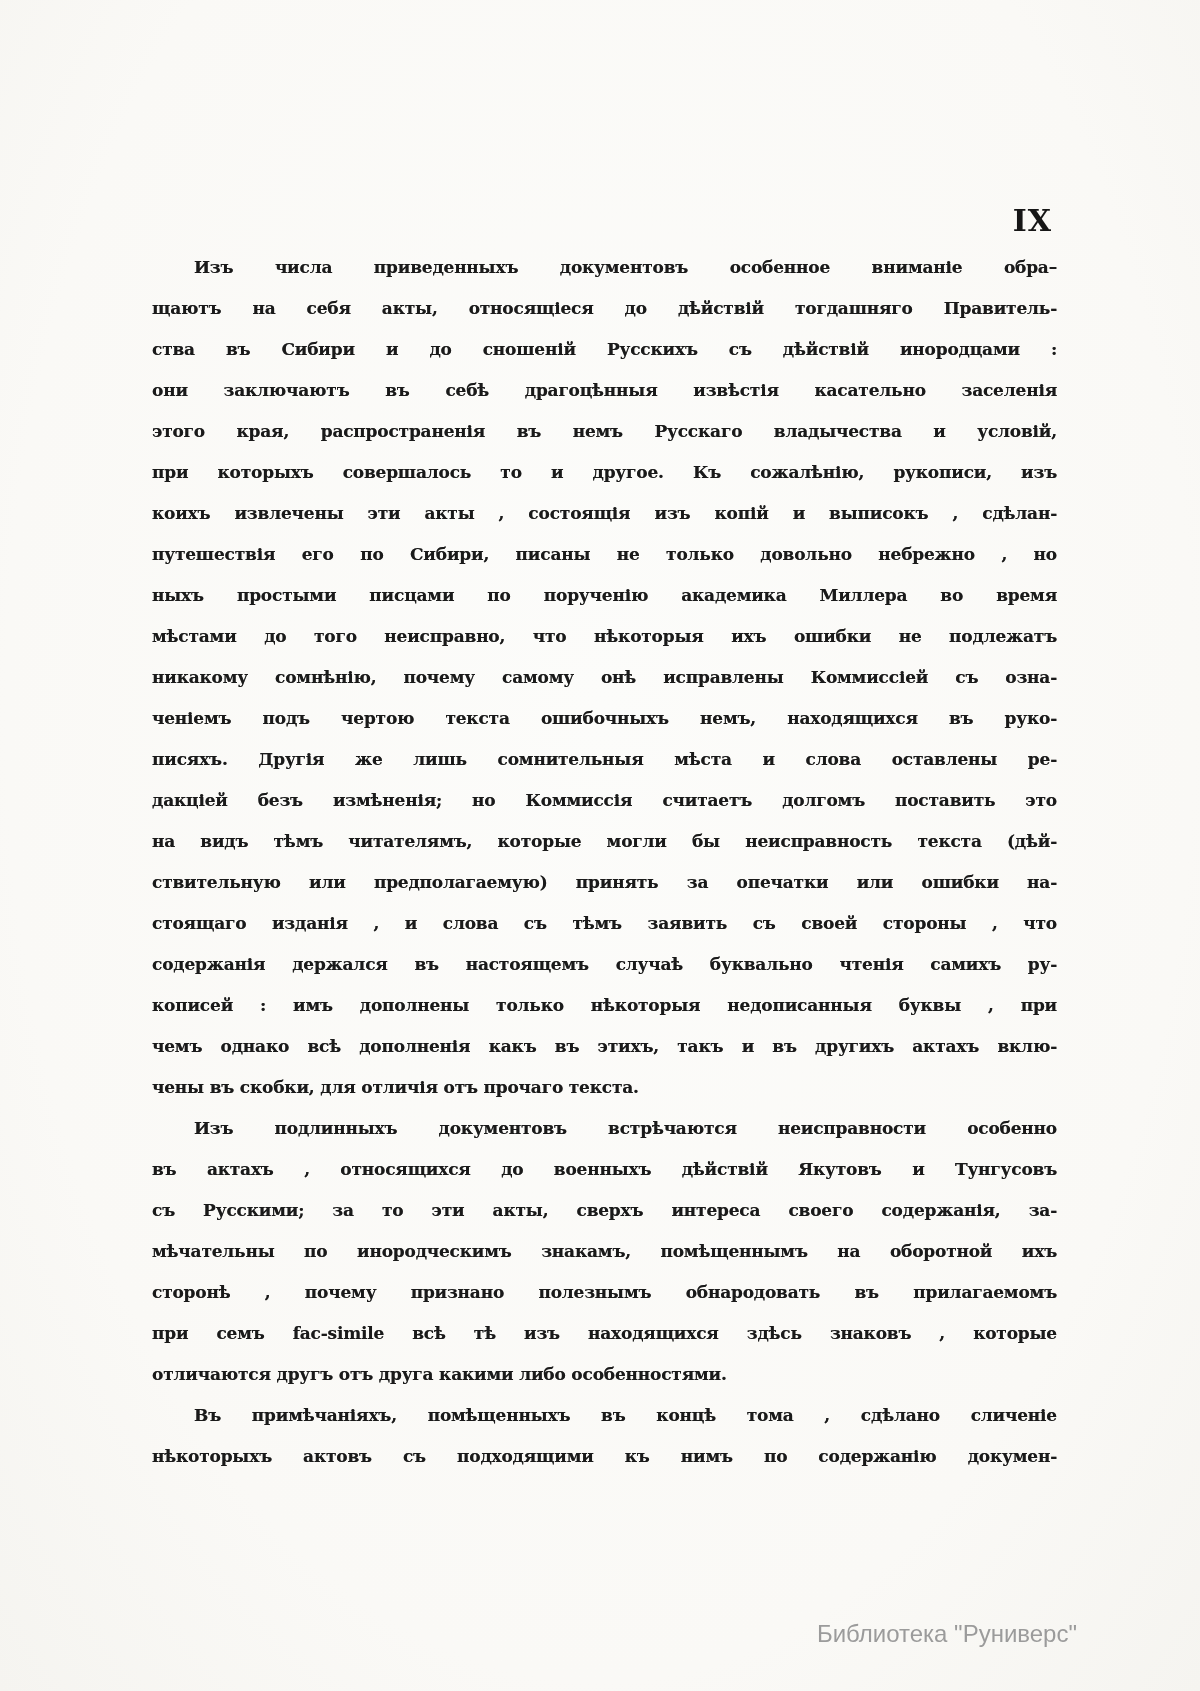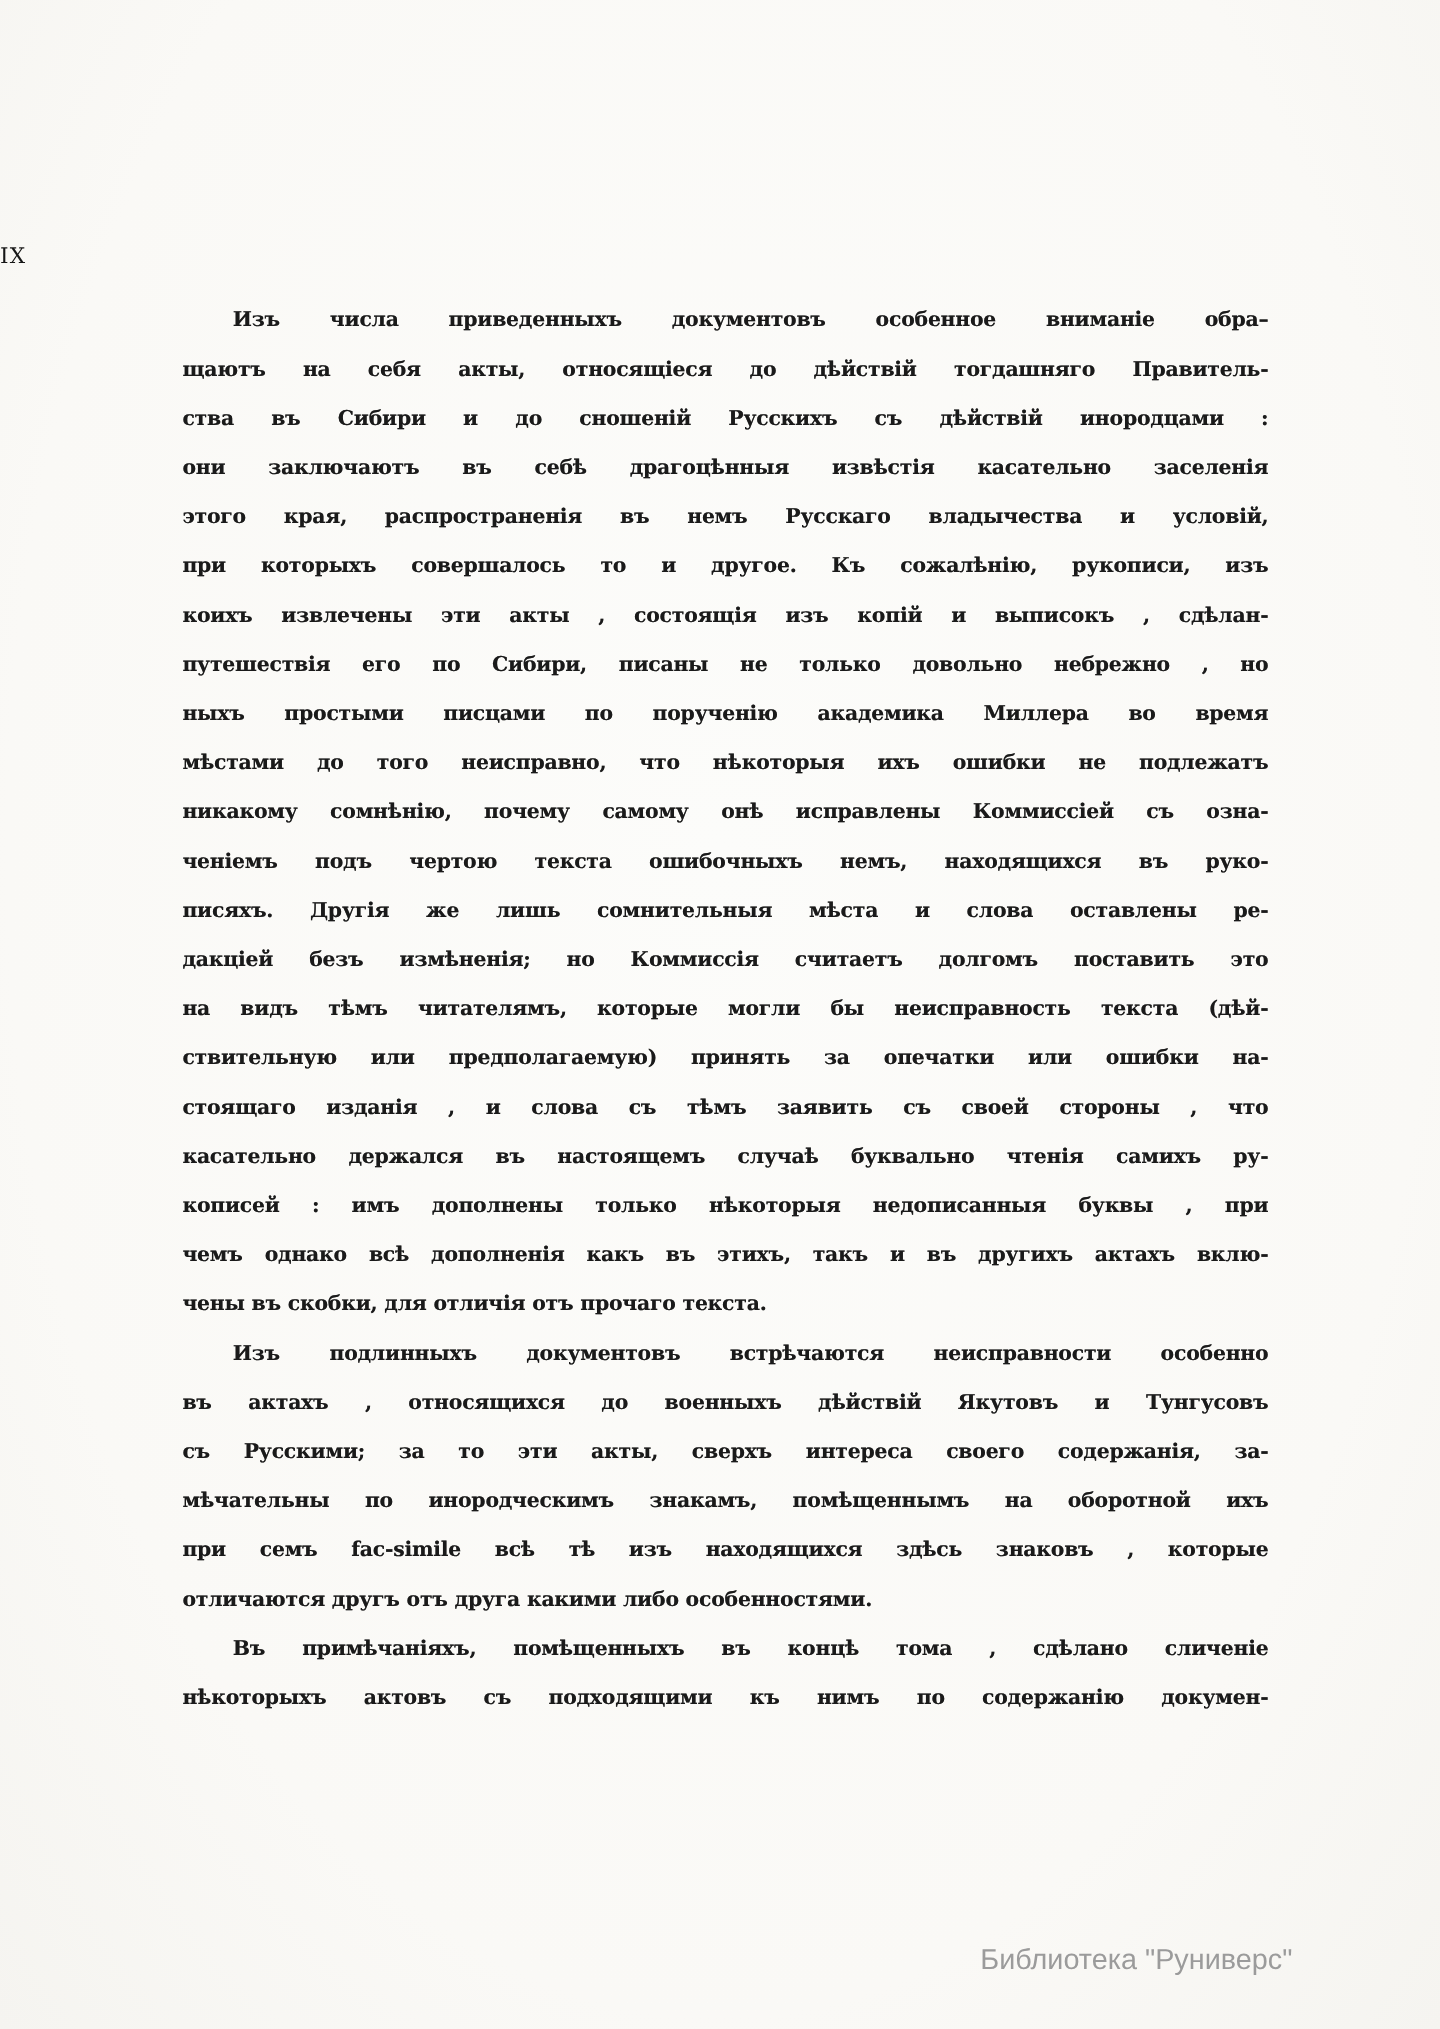--- a/index.html
+++ b/index.html
@@ -16,24 +16,24 @@
   .scan-page {
     position: absolute;
     inset: 0;
     background: radial-gradient(ellipse at 50% 42%, #fcfcfa 0%, #faf9f6 70%, #f5f4f0 100%);
   }
   .page-number {
     position: absolute;
     top: 203px;
     left: 0;
     width: 1052px;
-    text-align: left;
+    text-align: right;
     font-family: "DejaVu Serif", serif;
-    font-weight: normal;
-    font-size: 18px;
+    font-weight: bold;
+    font-size: 30px;
     letter-spacing: 1px;
     color: #161616;
   }
   .text-block {
     position: absolute;
     left: 152px;
     top: 247px;
     width: 905px;
   }
   .line {
@@ -86,28 +86,29 @@
       <div class="line">путешествія его по Сибири, писаны не только довольно небрежно , но</div>
       <div class="line">ныхъ простыми писцами по порученію академика Миллера во время</div>
       <div class="line">мѣстами до того неисправно, что нѣкоторыя ихъ ошибки не подлежатъ</div>
       <div class="line">никакому сомнѣнію, почему самому онѣ исправлены Коммиссіей съ озна-</div>
       <div class="line">ченіемъ подъ чертою текста ошибочныхъ немъ, находящихся въ руко-</div>
       <div class="line">писяхъ. Другія же лишь сомнительныя мѣста и слова оставлены ре-</div>
       <div class="line">дакціей безъ измѣненія; но Коммиссія считаетъ долгомъ поставить это</div>
       <div class="line">на видъ тѣмъ читателямъ, которые могли бы неисправность текста (дѣй-</div>
       <div class="line">ствительную или предполагаемую) принять за опечатки или ошибки на-</div>
       <div class="line">стоящаго изданія , и слова съ тѣмъ заявить съ своей стороны , что</div>
-      <div class="line">касательно держался въ настоящемъ случаѣ буквально чтенія самихъ ру-</div>
+      <div class="line">содержанія держался въ настоящемъ случаѣ буквально чтенія самихъ ру-</div>
       <div class="line">кописей : имъ дополнены только нѣкоторыя недописанныя буквы , при</div>
       <div class="line">чемъ однако всѣ дополненія какъ въ этихъ, такъ и въ другихъ актахъ вклю-</div>
       <div class="line endpara">чены въ скобки, для отличія отъ прочаго текста.</div>
       <div class="line first">Изъ подлинныхъ документовъ встрѣчаются неисправности особенно</div>
       <div class="line">въ актахъ , относящихся до военныхъ дѣйствій Якутовъ и Тунгусовъ</div>
       <div class="line">съ Русскими; за то эти акты, сверхъ интереса своего содержанія, за-</div>
       <div class="line">мѣчательны по инородческимъ знакамъ, помѣщеннымъ на оборотной ихъ</div>
+      <div class="line">сторонѣ , почему признано полезнымъ обнародовать въ прилагаемомъ</div>
       <div class="line">при семъ fac-simile всѣ тѣ изъ находящихся здѣсь знаковъ , которые</div>
       <div class="line endpara">отличаются другъ отъ друга какими либо особенностями.</div>
       <div class="line first">Въ примѣчаніяхъ, помѣщенныхъ въ концѣ тома , сдѣлано сличеніе</div>
       <div class="line">нѣкоторыхъ актовъ съ подходящими къ нимъ по содержанію докумен-</div>
     </div>
 
   <div class="watermark">Библиотека "Руниверс"</div>
 </div>
 
 </body></html>

